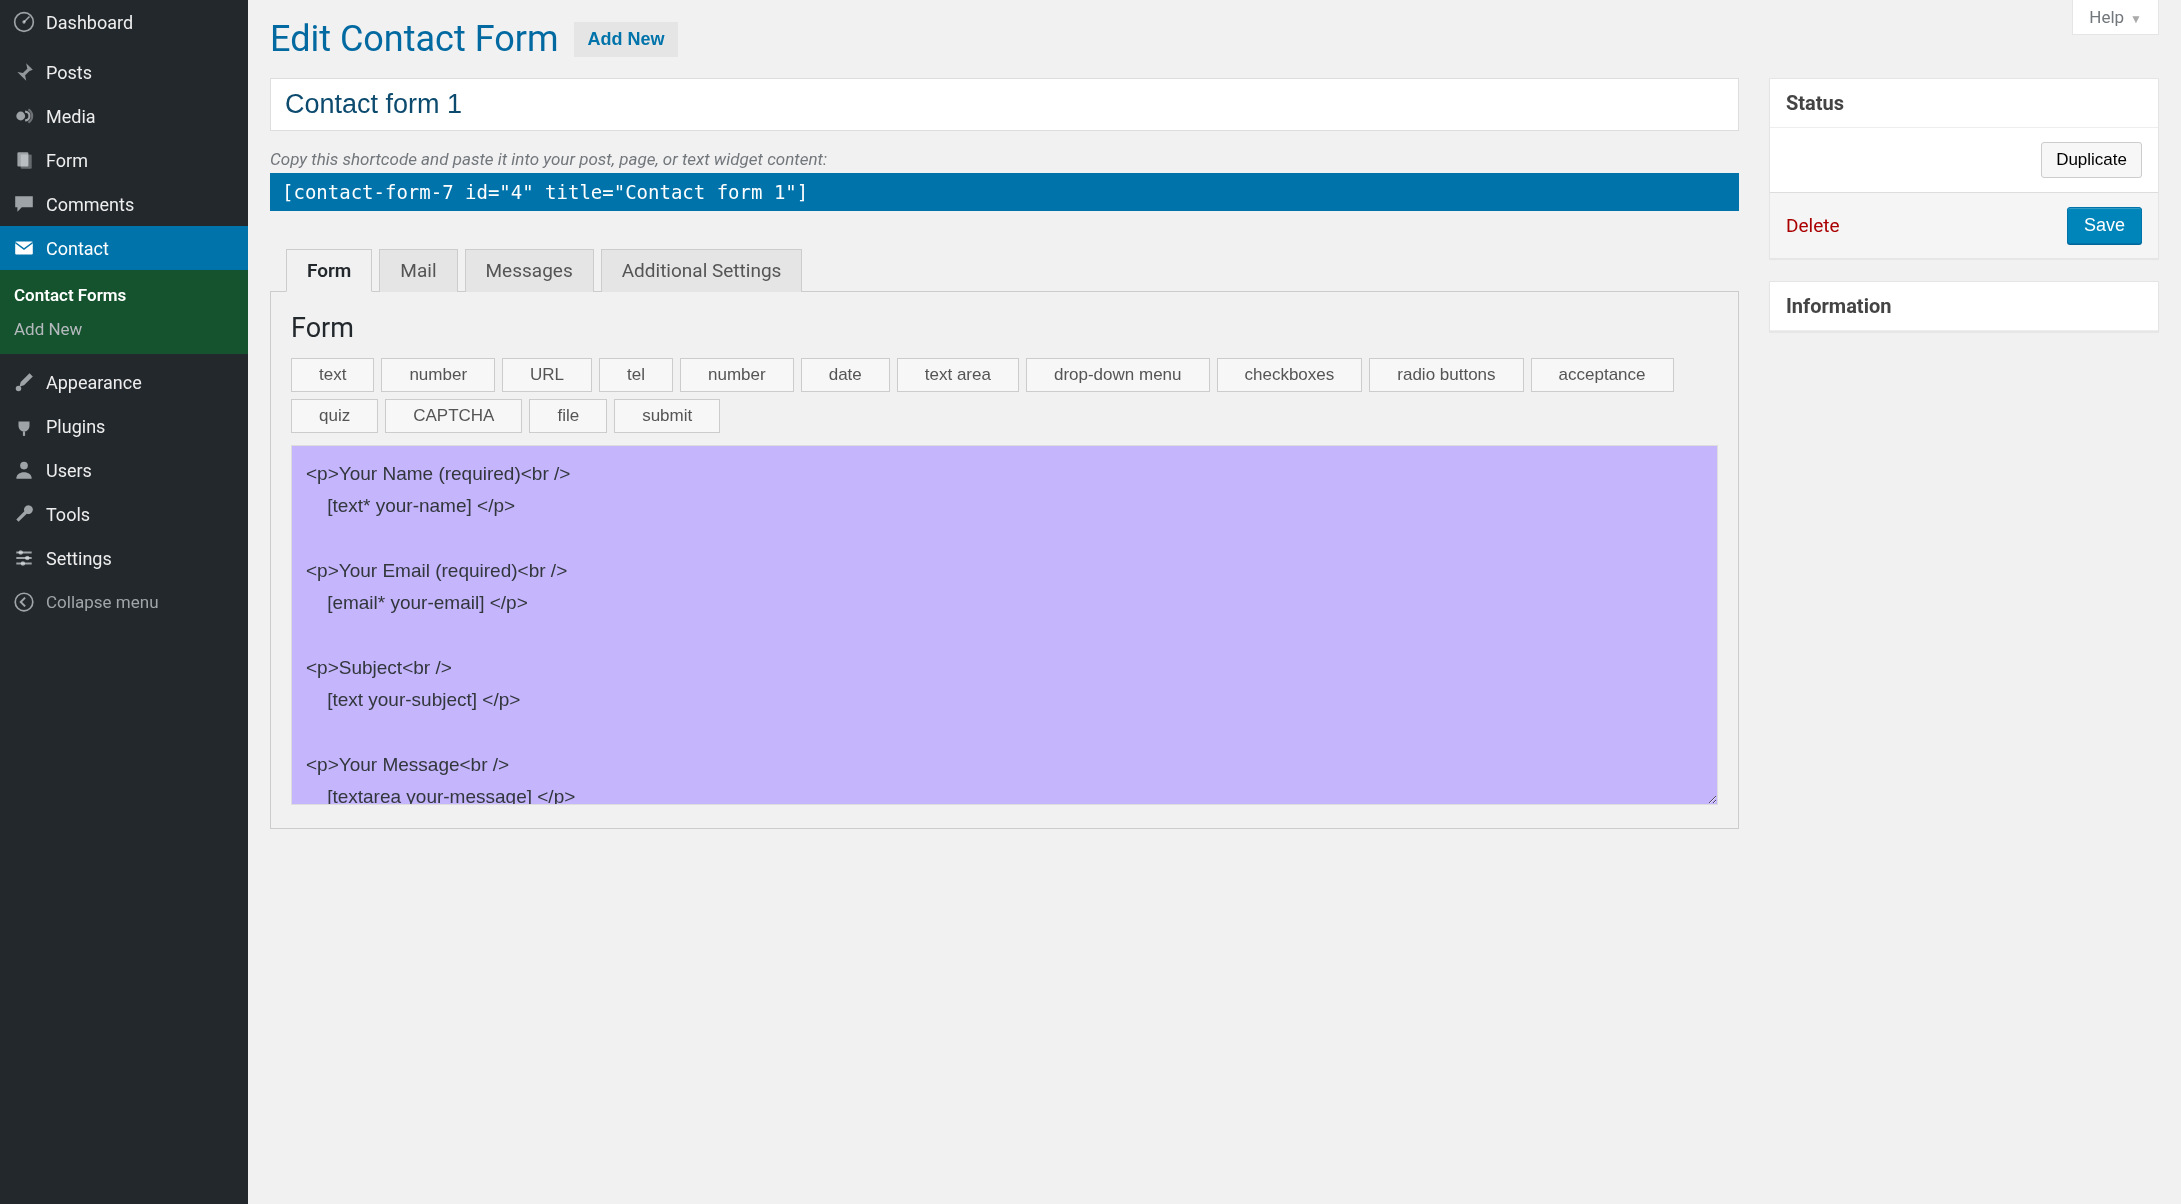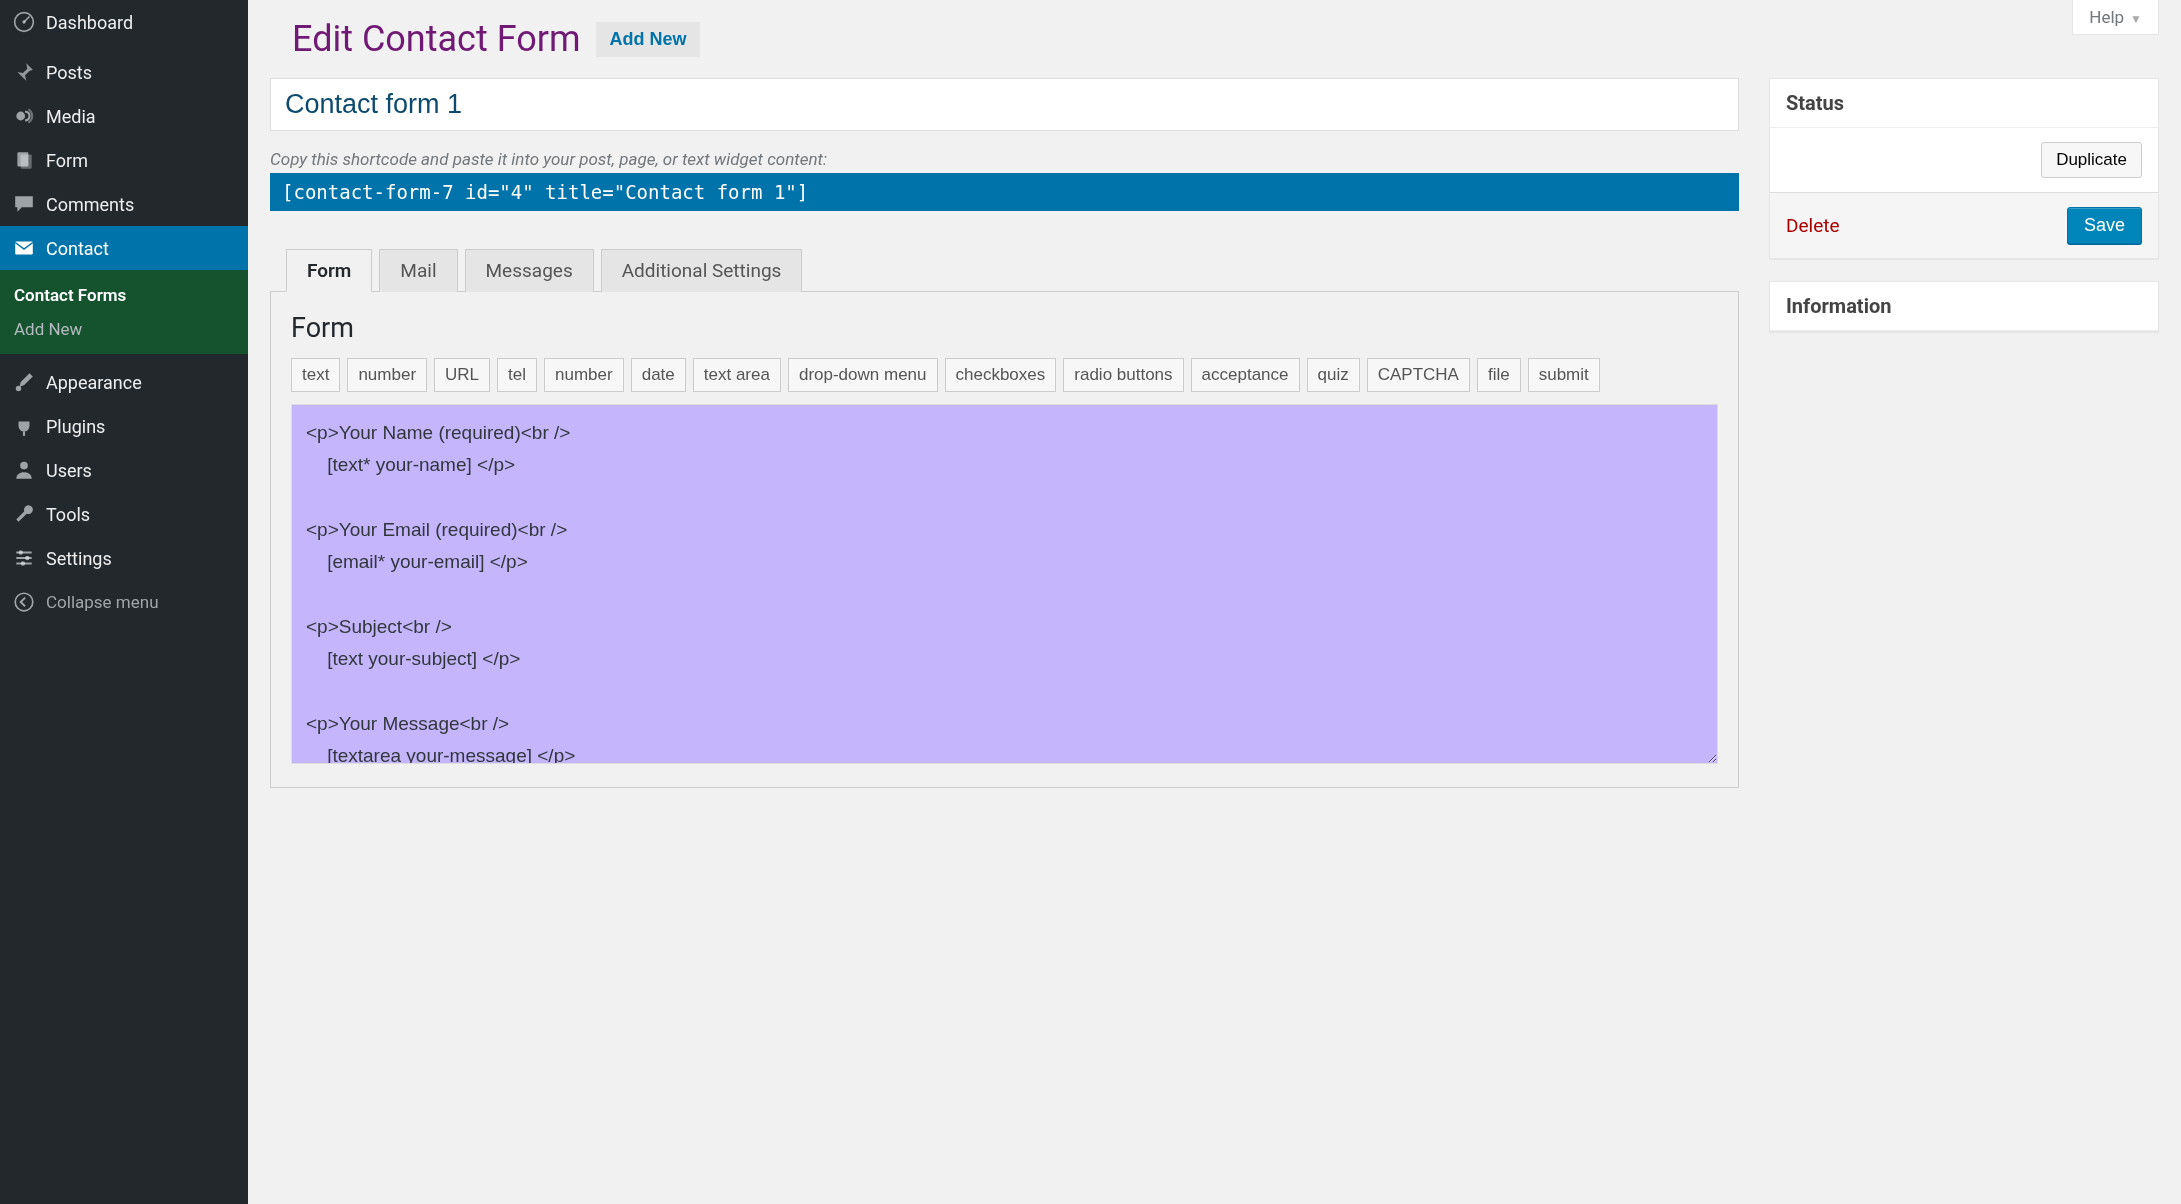--- a/index.html
+++ b/index.html
@@ -19,41 +19,41 @@
 .sidebar-sep { height: 6px; }
 .collapse-item { display: flex; align-items: center; padding: 10px 12px; color: #a0a5aa; cursor: pointer; font-size: 17px; }
 .collapse-item .sidebar-icon { width: 24px; height: 24px; margin-right: 10px; display: flex; align-items: center; justify-content: center; }
 
 
 .main { flex: 1; padding: 0 22px 22px; position: relative; }
 .help-tab { position: absolute; right: 22px; top: 0; background: #fff; border: 1px solid #e5e5e5; border-top: none; padding: 7px 16px; font-size: 17px; color: #72777c; cursor: pointer; }
 .help-tab .tri { font-size: 12px; margin-left: 6px; color: #aaa; }
 
 .page-header { display: flex; align-items: center; padding-top: 18px; margin-bottom: 18px; }
-.page-title { font-size: 36px; font-weight: 400; color: #701a75; margin-right: 16px; margin-left: 22px; }
+.page-title { font-size: 36px; font-weight: 400; color: #0369a1; margin-right: 16px; }
 .addnew-btn { background: #e5e5e5; border: none; color: #0073aa; font-size: 18px; font-weight: 600; padding: 7px 13px; cursor: pointer; }
 
 .cols { display: flex; gap: 30px; }
 .col-main { flex: 1; min-width: 0; }
 .col-side { width: 390px; flex-shrink: 0; }
 
 .title-input { width: 100%; font-size: 27px; padding: 10px 14px; border: 1px solid #ddd; background: #fff; color: #0c4a6e; margin-bottom: 18px; }
 
 .shortcode-hint { font-style: italic; color: #72777c; font-size: 17px; margin-bottom: 4px; }
 .shortcode-box { background: #0073aa; color: #fff; padding: 8px 12px; font-family: Consolas, Monaco, monospace; font-size: 19px; margin-bottom: 38px; }
 
 .tabs { display: flex; gap: 7px; margin-bottom: -1px; padding-left: 16px; }
 .tab { background: #e5e5e5; border: 1px solid #ccc; border-bottom: none; padding: 9px 20px; font-size: 19px; color: #555; cursor: pointer; }
 .tab.active { background: #f1f1f1; border-bottom: 1px solid #f1f1f1; font-weight: 600; color: #23282d; }
 
 .panel { border: 1px solid #ccc; background: #f1f1f1; padding: 20px; }
 .panel h2 { font-size: 27px; font-weight: 400; color: #23282d; margin-bottom: 14px; }
 
 .tag-btns { display: flex; flex-wrap: wrap; gap: 7px; margin-bottom: 12px; }
-.tag-btn { border: 1px solid #ccc; background: #f7f7f7; padding: 6px 10px; font-size: 17px; cursor: pointer; color: #555; }
+.tag-btn { border: 1px solid #ccc; background: #f7f7f7; padding: 6px 27px; font-size: 17px; cursor: pointer; color: #555; }
 
 .code-area { width: 100%; border: 1px solid #ddd; background: #c4b5fd; padding: 12px 14px; font-family: Liberation Sans, sans-serif; font-size: 19px; line-height: 1.7; resize: vertical; min-height: 360px; color: #32373c; }
 
 .metabox { background: #fff; border: 1px solid #e5e5e5; box-shadow: 0 1px 1px rgba(0,0,0,.04); margin-bottom: 22px; }
 .metabox h3 { font-size: 20px; font-weight: 700; padding: 12px 16px; border-bottom: 1px solid #eee; }
 .metabox .mb-body { padding: 14px 16px; }
 .mb-actions { display: flex; justify-content: space-between; align-items: center; padding: 14px 16px; background: #f5f5f5; border-top: 1px solid #ddd; }
 .mb-top { display: flex; justify-content: flex-end; padding: 14px 16px; }
 .dup-btn { border: 1px solid #ccc; background: #f7f7f7; padding: 7px 14px; font-size: 17px; cursor: pointer; border-radius: 3px; }
 .delete-link { color: #a00; font-size: 19px; cursor: pointer; }

